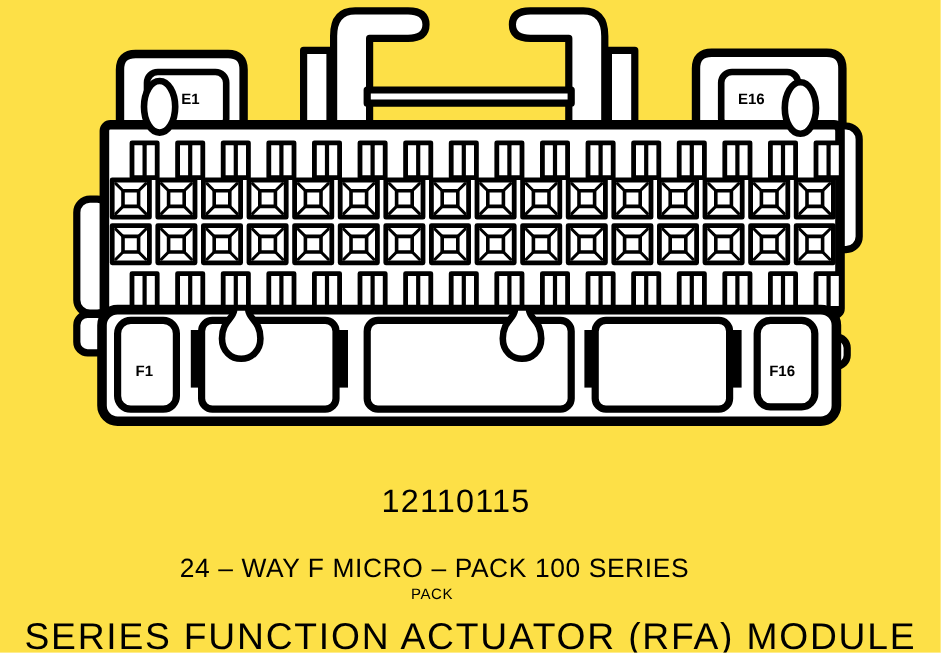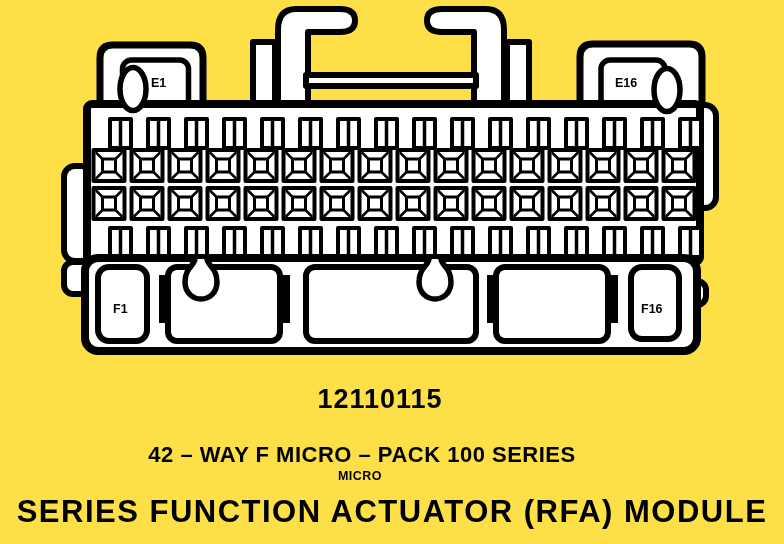--- a/index.html
+++ b/index.html
@@ -3,21 +3,21 @@
 <meta charset="utf-8">
 <style>
   html,body{margin:0;padding:0;background:#fff;}
   #page{position:relative;width:784px;height:544px;background:#fde047;overflow:hidden;
         font-family:"Liberation Sans", sans-serif;color:#000;}
   #connector-svg{position:absolute;left:0;top:0;}
   #connector-svg *{stroke-linejoin:round;stroke-linecap:round;}
   .ink{stroke:#000;fill:#fff;}
   .solid{fill:#000;stroke:none;}
   .cavity-label{font-family:"Liberation Sans", sans-serif;font-weight:bold;font-size:12.5px;fill:#000;stroke:none;}
-  .caption{position:absolute;left:50%;white-space:nowrap;font-weight:bold;color:#000;}
+  .caption{position:absolute;left:50%;white-space:nowrap;font-weight:normal;color:#000;margin-top:19px;}
   #part-number{top:384px;font-size:27px;letter-spacing:1px;transform:translateX(calc(-50% - 12px));}
   #series-line{top:442px;font-size:22px;letter-spacing:0.5px;transform:translateX(calc(-50% - 30px));}
   #color-line{top:469px;font-size:12.5px;letter-spacing:0.5px;transform:translateX(calc(-50% - 32px));}
   #module-line{top:494px;font-size:31px;letter-spacing:1.5px;transform:translateX(-50%);}
 </style>
 </head>
 <body>
 
 <div id="page">
 
@@ -452,16 +452,16 @@
     <path class="ink" stroke-width="5.5" d="M 195,259 C 194,266 185,268 185,282 C 185,293 193,299 201,299 C 209,299 217,293 217,282 C 217,268 208,266 207,259"></path>
     <path class="ink" stroke-width="5.5" d="M 429,259 C 428,266 419,268 419,282 C 419,293 427,299 435,299 C 443,299 451,293 451,282 C 451,268 442,266 441,259"></path>
 
     <text class="cavity-label" x="151" y="87">E1</text>
     <text class="cavity-label" x="615" y="87">E16</text>
     <text class="cavity-label" x="113" y="313">F1</text>
     <text class="cavity-label" x="641" y="313">F16</text>
   </svg>
 
   <div class="caption" id="part-number">12110115</div>
-  <div class="caption" id="series-line">42 – WAY F MICRO – PACK 100 SERIES</div>
-  <div class="caption" id="color-line">MICRO</div>
+  <div class="caption" id="series-line">24 – WAY F MICRO – PACK 100 SERIES</div>
+  <div class="caption" id="color-line">PACK</div>
   <div class="caption" id="module-line">SERIES FUNCTION ACTUATOR (RFA) MODULE</div>
 </div>
 
 </body></html>

